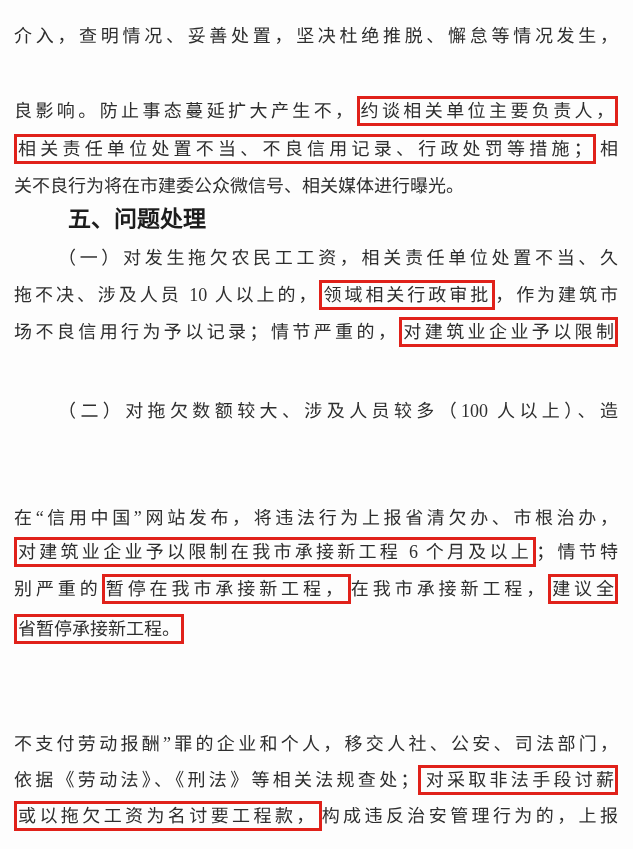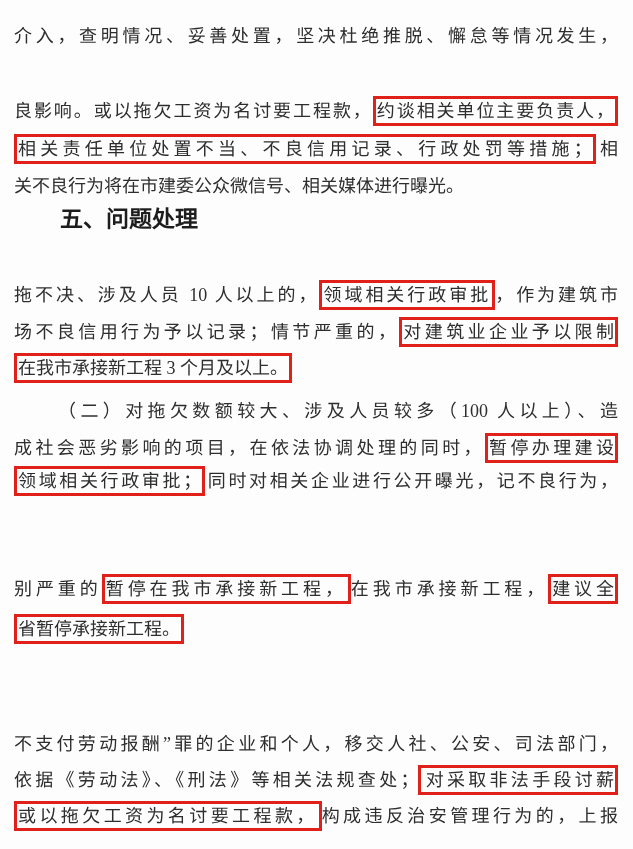--- a/index.html
+++ b/index.html
@@ -30,53 +30,53 @@
     text-align:justify;
     text-align-last:justify;
   }
   .indent{text-indent:44px;}
   .hl{
     border:3px solid var(--red);
     padding:2px 1px;
   }
   .heading{
     position:absolute;
-    left:60px;top:204px;
+    left:68px;top:204px;
     font-family:"Liberation Sans","DejaVu Sans",sans-serif;
     font-weight:700;
     font-size:23px;
     line-height:30px;
     color:#1d1d1d;
   }
   
   #p0l1{top:21px}  #p0l2{top:58px}  #p0l3{top:96px}  #p0l4{top:134px} #p0l5{top:171px}
   #p1l1{top:243px} #p1l2{top:280px} #p1l3{top:317px} #p1l4{top:353px}
   #p2l1{top:396px} #p2l2{top:433px} #p2l3{top:466px} #p2l4{top:503px}
   #p2l5{top:537px} #p2l6{top:574px} #p2l7{top:614px}
   #p3l1{top:657px} #p3l2{top:693px} #p3l3{top:729px} #p3l4{top:765px} #p3l5{top:801px}
 </style>
 </head>
 <body>
 
 <div class="page">
 
   <div id="p0l1" class="line j"><span>介入，查明情况、妥善处置，坚决杜绝推脱、懈怠等情况发生，</span></div>
-  <div id="p0l3" class="line j"><span>良影响。或以拖欠工资为名讨要工程款，</span><span class="hl">约谈相关单位主要负责人，</span></div>
+  <div id="p0l3" class="line j"><span>良影响。防止事态蔓延扩大产生不，</span><span class="hl">约谈相关单位主要负责人，</span></div>
   <div id="p0l4" class="line j"><span class="hl">相关责任单位处置不当、不良信用记录、行政处罚等措施；</span><span>相</span></div>
   <div id="p0l5" class="line"><span>关不良行为将在市建委公众微信号、相关媒体进行曝光。</span></div>
 
   <div class="heading">五、问题处理</div>
 
+  <div id="p1l1" class="line j indent"><span>（一）对发生拖欠农民工工资，相关责任单位处置不当、久</span></div>
   <div id="p1l2" class="line j"><span>拖不决、涉及人员 10 人以上的，</span><span class="hl">领域相关行政审批</span><span>，作为建筑市</span></div>
   <div id="p1l3" class="line j"><span>场不良信用行为予以记录；情节严重的，</span><span class="hl">对建筑业企业予以限制</span></div>
-  <div id="p1l4" class="line"><span class="hl">在我市承接新工程 3 个月及以上。</span></div>
 
   <div id="p2l1" class="line j indent"><span>（二）对拖欠数额较大、涉及人员较多（100 人以上）、造</span></div>
-  <div id="p2l2" class="line j"><span>成社会恶劣影响的项目，在依法协调处理的同时，</span><span class="hl">暂停办理建设</span></div>
-  <div id="p2l3" class="line j"><span class="hl">领域相关行政审批；</span><span>同时对相关企业进行公开曝光，记不良行为，</span></div>
+  <div id="p2l4" class="line j"><span>在“信用中国”网站发布，将违法行为上报省清欠办、市根治办，</span></div>
+  <div id="p2l5" class="line j"><span class="hl">对建筑业企业予以限制在我市承接新工程 6 个月及以上</span><span>；情节特</span></div>
   <div id="p2l6" class="line j"><span>别严重的</span><span class="hl">暂停在我市承接新工程，</span><span>在我市承接新工程，</span><span class="hl">建议全</span></div>
   <div id="p2l7" class="line"><span class="hl">省暂停承接新工程。</span></div>
 
   <div id="p3l4" class="line j"><span>依据《劳动法》、《刑法》等相关法规查处；</span><span class="hl">对采取非法手段讨薪</span></div>
   <div id="p3l3" class="line j"><span>不支付劳动报酬”罪的企业和个人，移交人社、公安、司法部门，</span></div>
   <div id="p3l5" class="line j"><span class="hl">或以拖欠工资为名讨要工程款，</span><span>构成违反治安管理行为的，上报</span></div>
 
 </div>
 
 </body></html>

